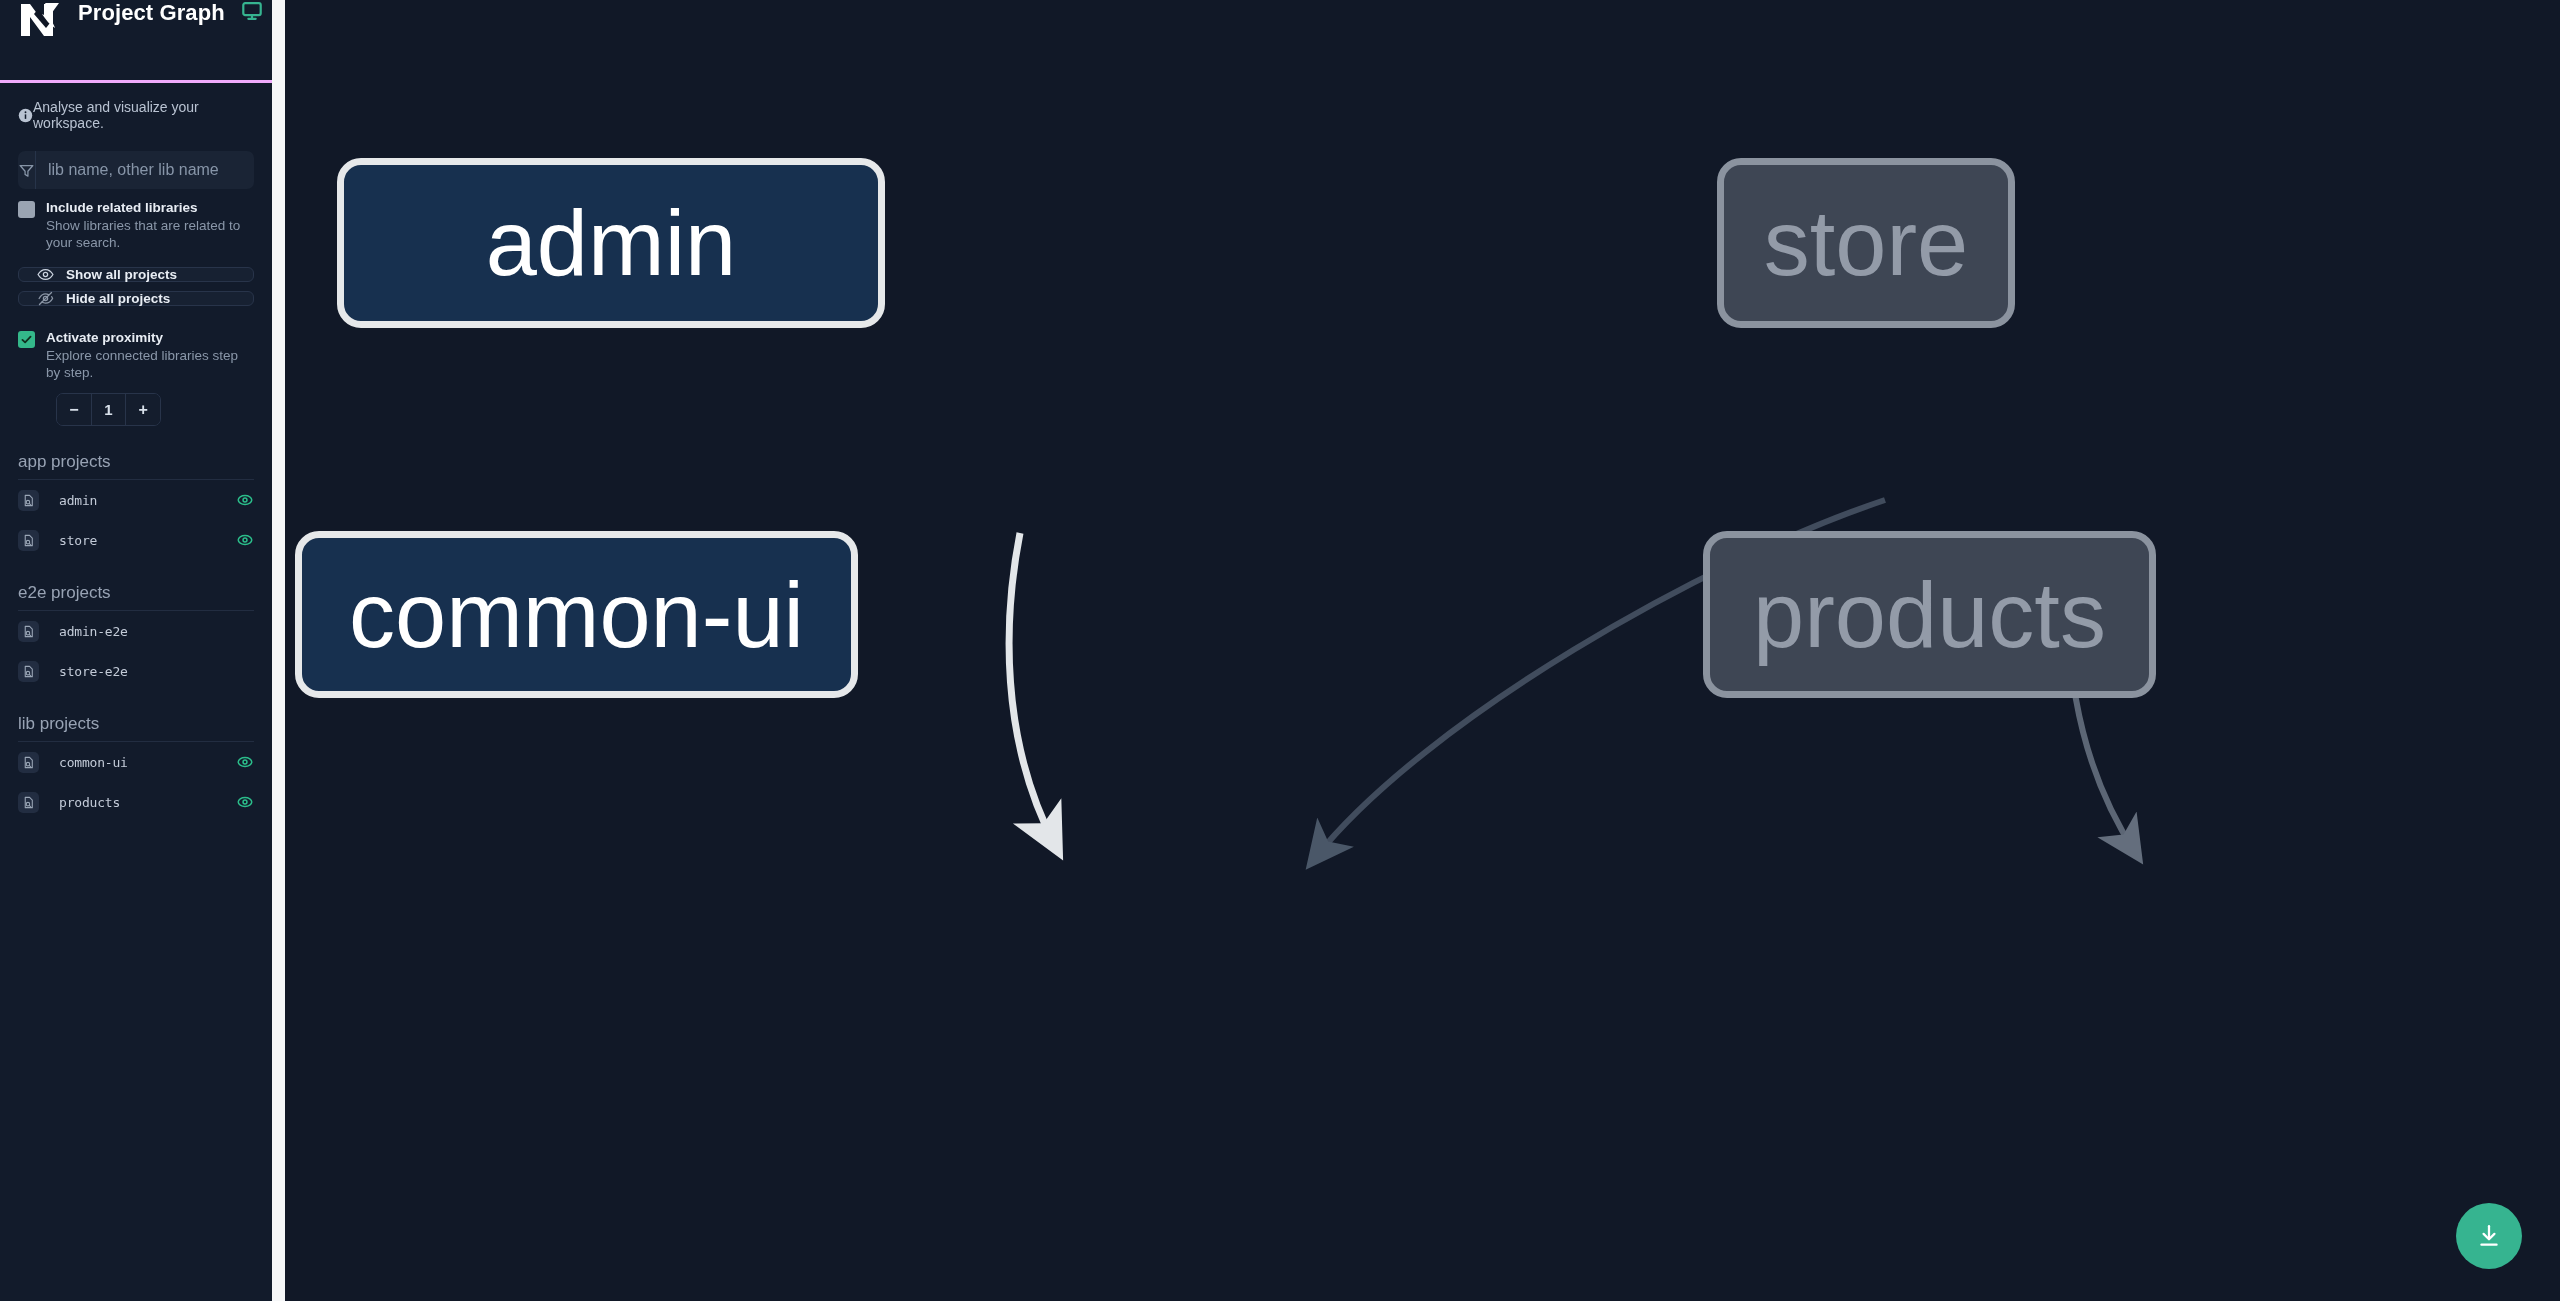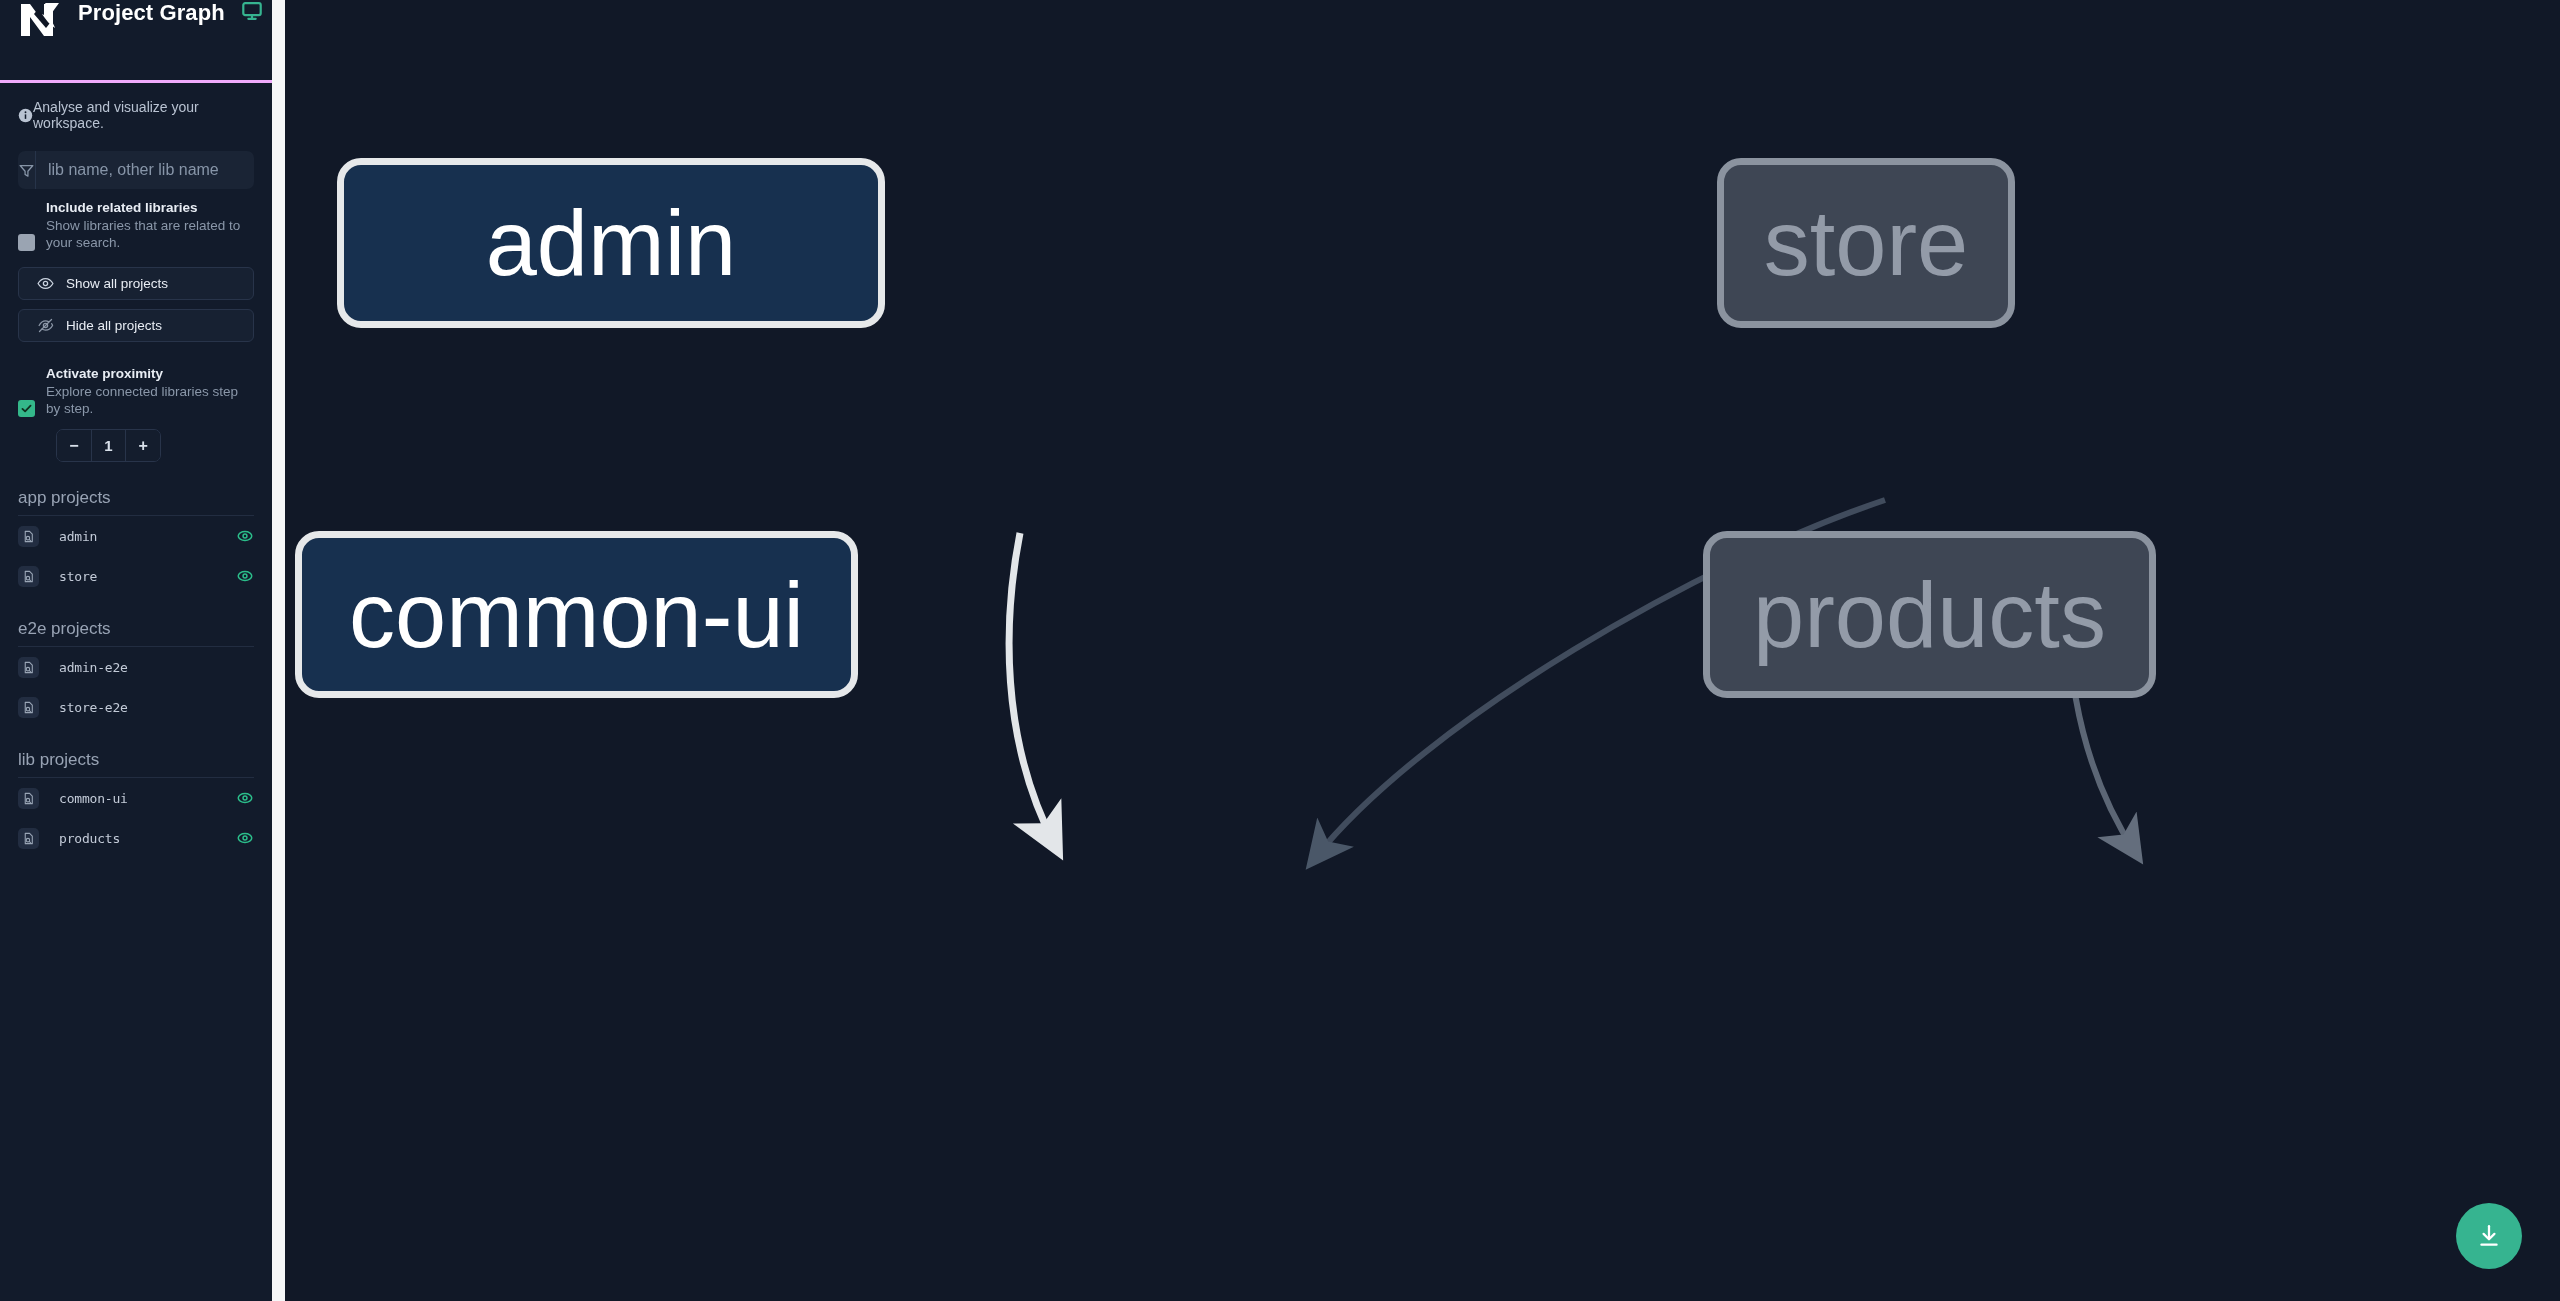--- a/index.html
+++ b/index.html
@@ -54,42 +54,42 @@
   }
   .sb-search .funnel { border-right: 1px solid #27344a; }
   .sb-search input {
     flex: 1; height: 38px; border: 0; outline: 0;
     background: transparent; color: #f0abfc;
     font-family: "Liberation Sans", sans-serif;
     font-size: 16px; padding-left: 12px;
   }
   .sb-search input::placeholder { color: #8795a8; }
 
-  .opt-block { padding: 10px 18px 0 18px; display: flex; gap: 11px; align-items: flex-end; }
+  .opt-block { padding: 10px 18px 0 18px; display: flex; gap: 11px; }
   .opt-texts { flex: 1; }
   .opt-title { color: #e8edf4; font-size: 13.5px; font-weight: 700; line-height: 17px; }
   .opt-desc  { color: #8a97a9; font-size: 13.5px; line-height: 17px; margin-top: 1px; }
 
   .chk {
     width: 17px; height: 17px; border-radius: 3px;
     flex: 0 0 17px; margin-top: 2px;
     background: #9aa4b2; border: 0;
     display: flex; align-items: center; justify-content: center;
   }
   .chk.white { background: #ffffff; }
   .chk.checked { background: #34b88a; }
   .chk svg { display: block; }
 
   .btn-row { padding: 16px 18px 0 18px; }
   .sb-btn {
-    width: 100%; height: 33px;
+    width: 100%; height: 15px;
     background: #172132;
     border: 1px solid #28344a;
     border-radius: 6px;
-    color: #e8edf4; font-size: 13.5px; font-weight: 400;
+    color: #e8edf4; font-size: 13.5px; font-weight: 700;
     display: flex; align-items: center; gap: 12px;
     padding-left: 18px;
     cursor: pointer;
     font-family: "Liberation Sans", sans-serif;
     margin-bottom: 9px;
   }
   .sb-btn svg { display:block; }
 
   .stepper {
     margin: 12px 18px 0 56px;

